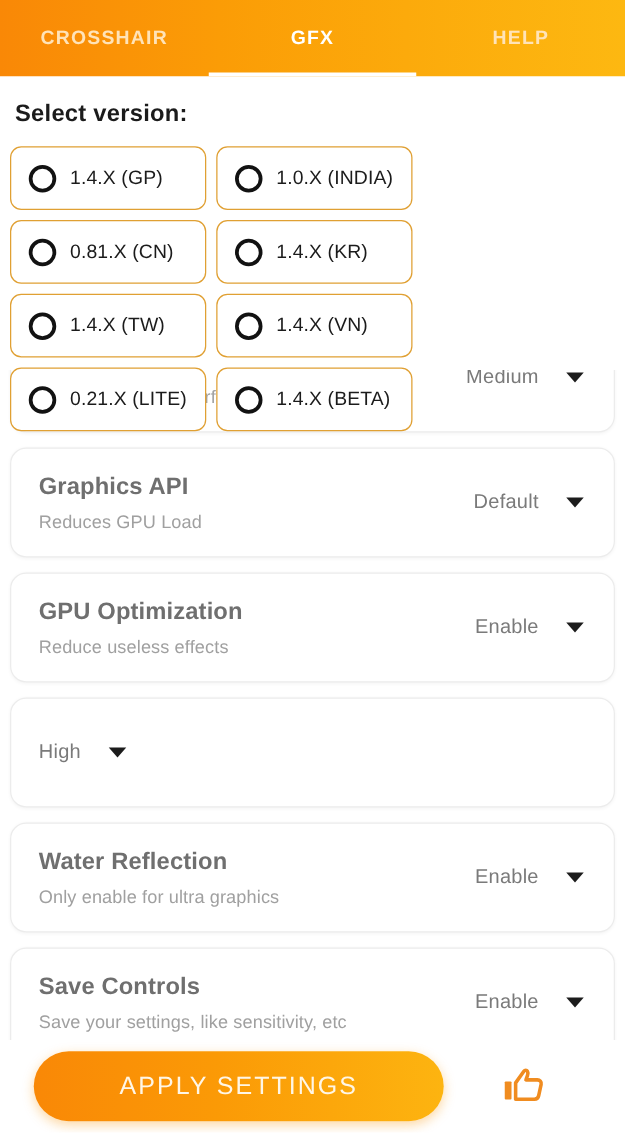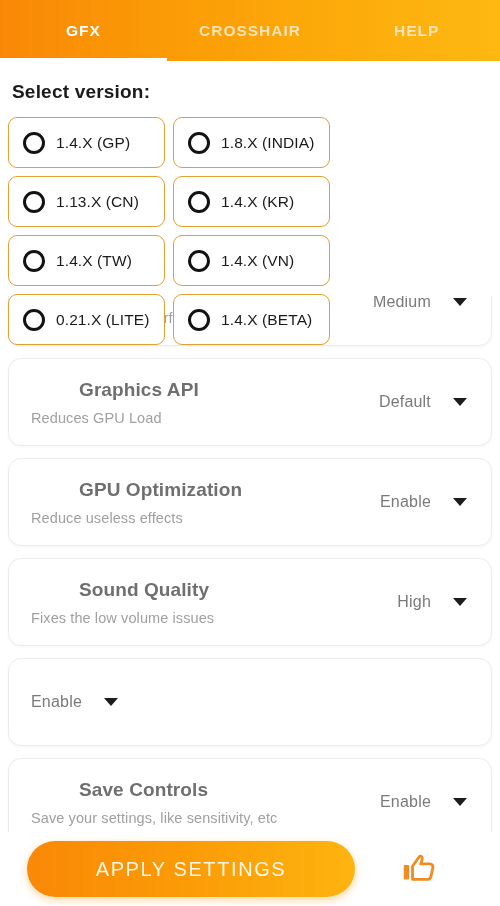--- a/index.html
+++ b/index.html
@@ -131,21 +131,20 @@
   .setting-card.clipped {
     margin-top: -38px;
     min-height: 88px;
   }
   .setting-text { display: flex; flex-direction: column; gap: 9px; }
   .setting-title {
     font-size: 19px;
     font-weight: 700;
     color: #6f6f6f;
     letter-spacing: 0.1px;
-    margin-left: 48px;
   }
   .setting-sub {
     font-size: 14.5px;
     color: #a0a0a0;
     letter-spacing: 0.1px;
   }
   .setting-control {
     display: flex;
     align-items: center;
     gap: 22px;
@@ -196,48 +195,48 @@
     display: flex;
     align-items: center;
     justify-content: center;
     cursor: pointer;
   }
 </style>
 </head>
 <body>
 
 <div class="tabbar">
+  <div class="tab">
+    <span>CROSSHAIR</span>
+  </div>
   <div class="tab active">
     <span>GFX</span>
-  </div>
-  <div class="tab">
-    <span>CROSSHAIR</span>
   </div>
   <div class="tab">
     <span>HELP</span>
   </div>
 </div>
 
 <div class="version-panel">
   <div class="version-title">Select version:</div>
   <div class="version-grid">
 
     <div class="version-chip">
       <span class="radio-ring"></span>
       <span class="chip-label">1.4.X (GP)</span>
     </div>
 
     <div class="version-chip">
       <span class="radio-ring"></span>
-      <span class="chip-label">1.8.X (INDIA)</span>
-    </div>
-
-    <div class="version-chip">
-      <span class="radio-ring"></span>
-      <span class="chip-label">1.13.X (CN)</span>
+      <span class="chip-label">1.0.X (INDIA)</span>
+    </div>
+
+    <div class="version-chip">
+      <span class="radio-ring"></span>
+      <span class="chip-label">0.81.X (CN)</span>
     </div>
 
     <div class="version-chip">
       <span class="radio-ring"></span>
       <span class="chip-label">1.4.X (KR)</span>
     </div>
 
     <div class="version-chip">
       <span class="radio-ring"></span>
       <span class="chip-label">1.4.X (TW)</span>
@@ -290,31 +289,31 @@
       <div class="setting-title">GPU Optimization</div>
       <div class="setting-sub">Reduce useless effects</div>
     </div>
     <div class="setting-control">
       <span class="setting-value">Enable</span>
       <span class="caret"></span>
     </div>
   </div>
 
   <div class="setting-card">
-    <div class="setting-text">
-      <div class="setting-title">Sound Quality</div>
-      <div class="setting-sub">Fixes the low volume issues</div>
-    </div>
     <div class="setting-control">
       <span class="setting-value">High</span>
       <span class="caret"></span>
     </div>
   </div>
 
   <div class="setting-card">
+    <div class="setting-text">
+      <div class="setting-title">Water Reflection</div>
+      <div class="setting-sub">Only enable for ultra graphics</div>
+    </div>
     <div class="setting-control">
       <span class="setting-value">Enable</span>
       <span class="caret"></span>
     </div>
   </div>
 
   <div class="setting-card">
     <div class="setting-text">
       <div class="setting-title">Save Controls</div>
       <div class="setting-sub">Save your settings, like sensitivity, etc</div>

